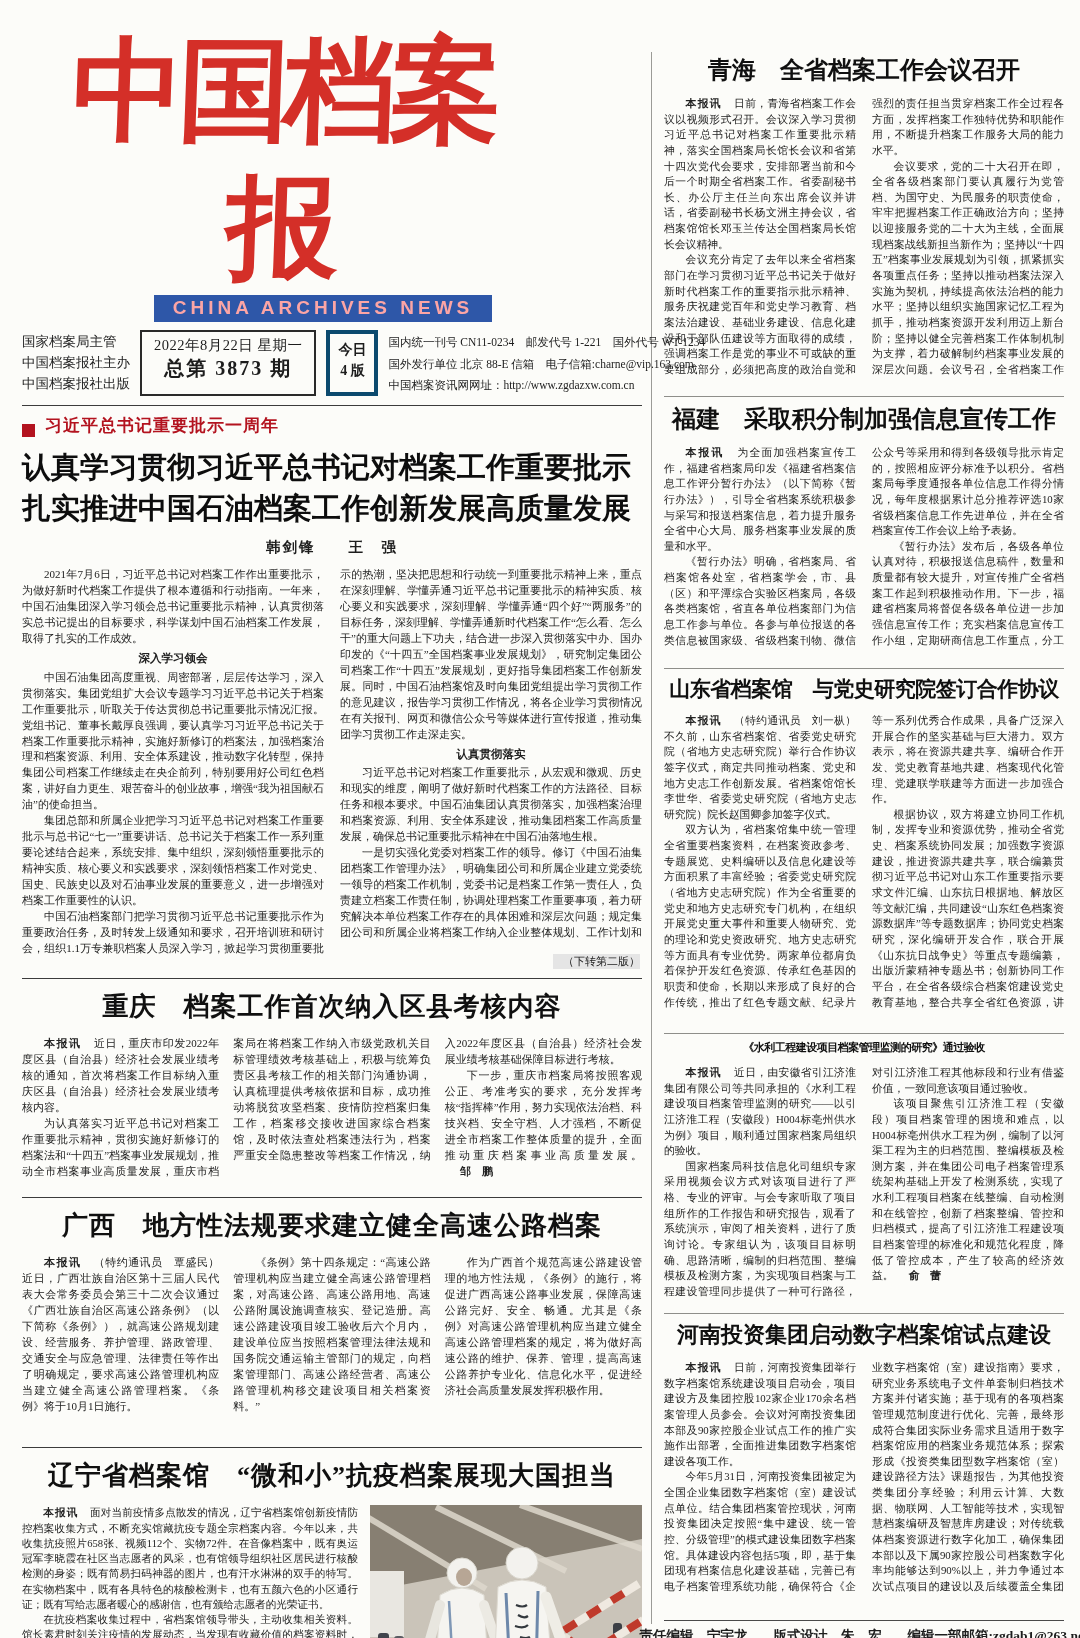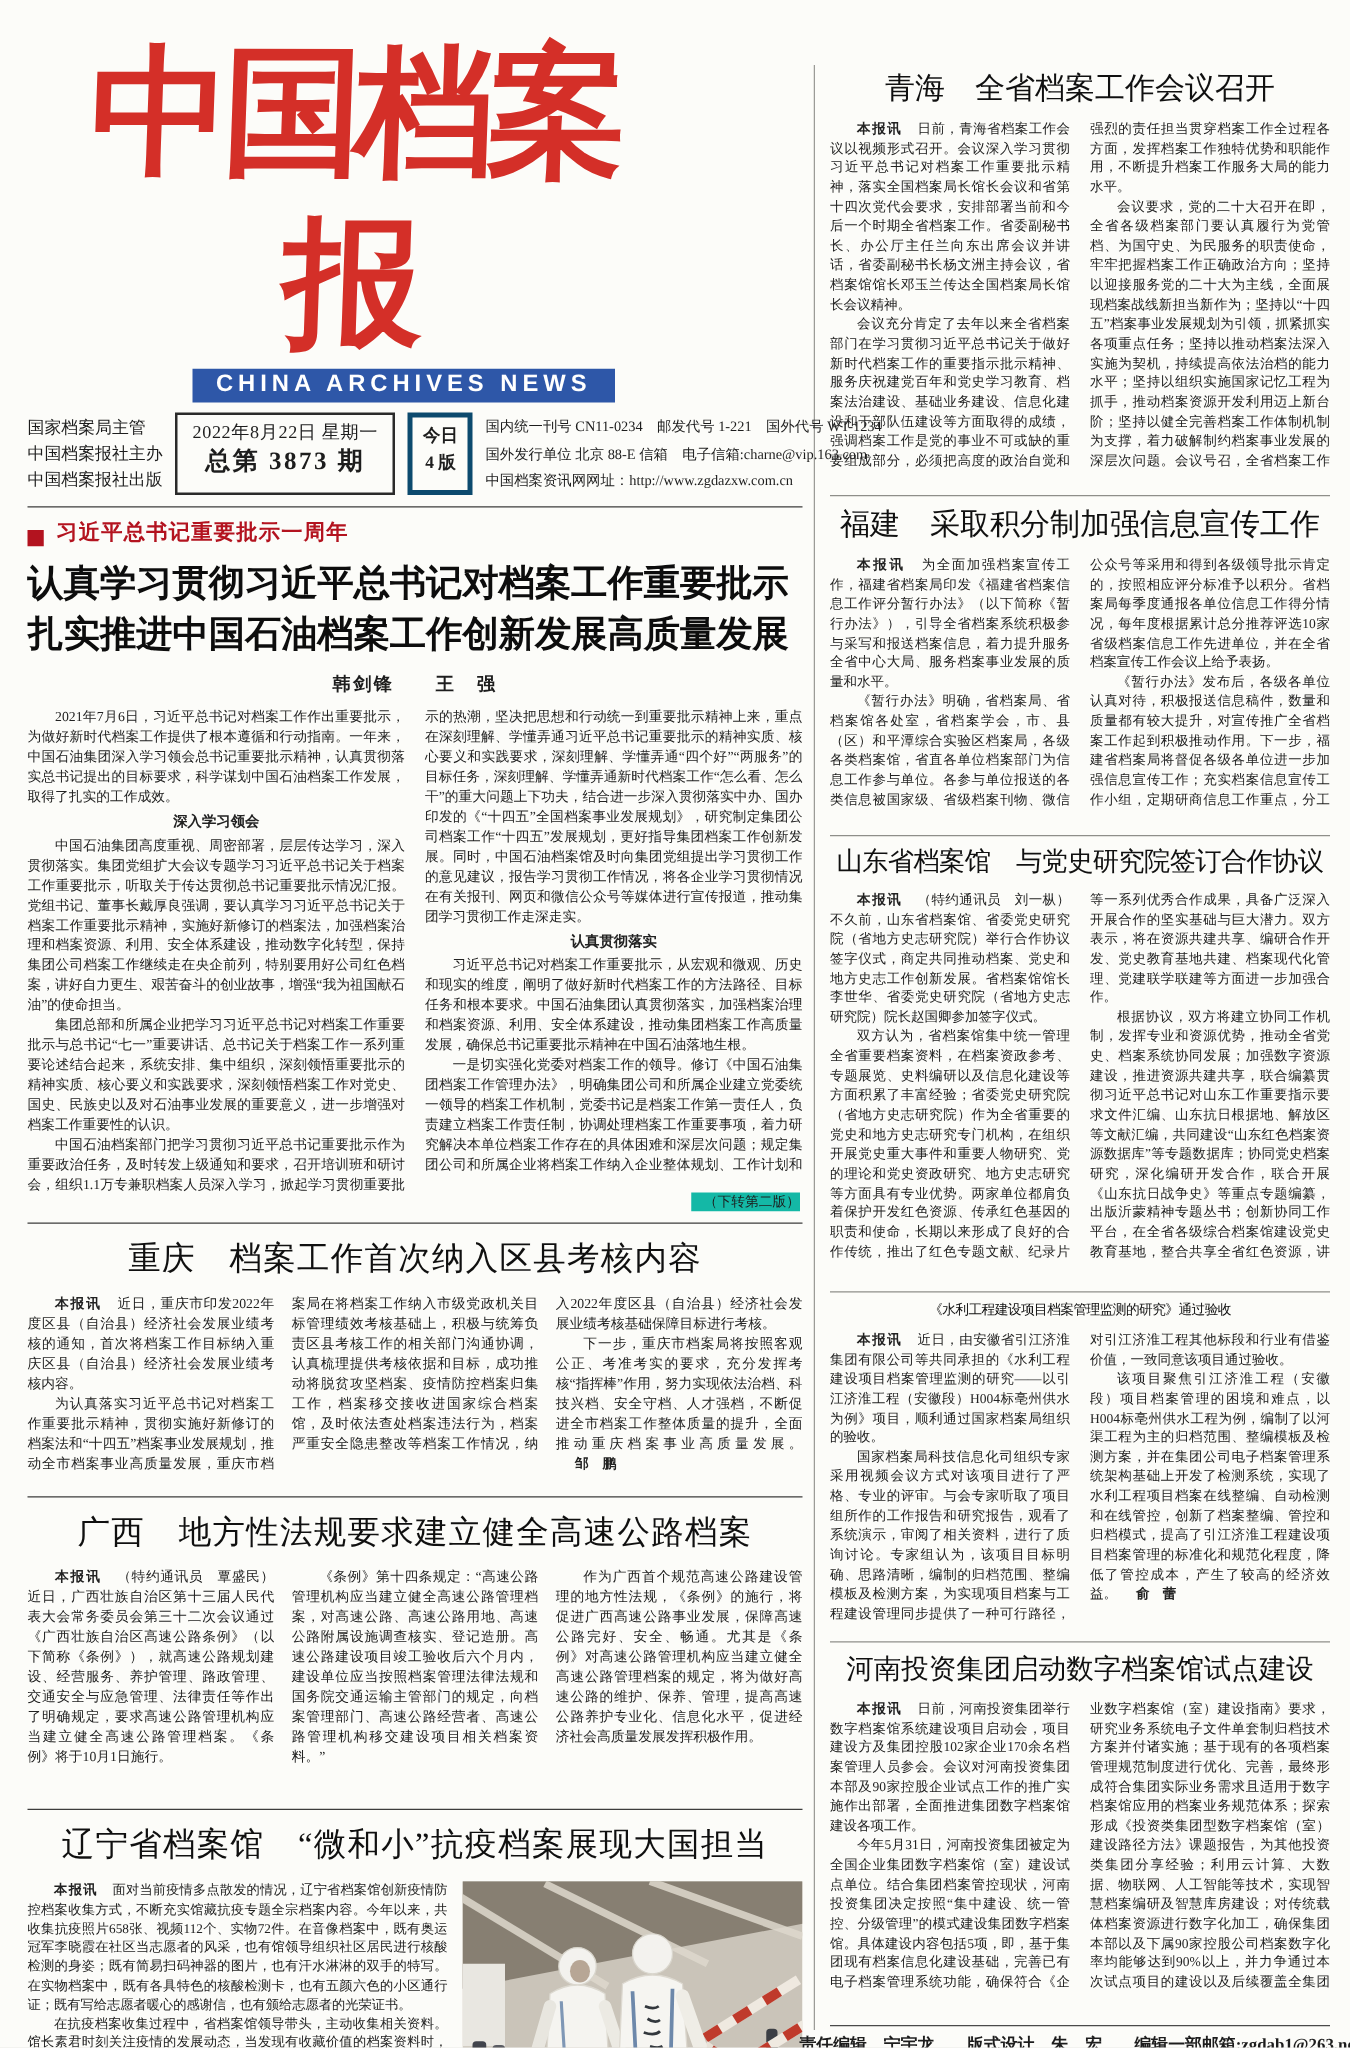--- a/index.html
+++ b/index.html
@@ -6,34 +6,34 @@
   body{background:#d9d9d6;font-family:"Liberation Serif","DejaVu Serif",serif}
   .page{position:relative;width:1080px;height:1638px;margin:0 auto;background:#fcfcf9;color:#1d1d1d;overflow:hidden}
   .vdiv{position:absolute;left:651px;top:52px;bottom:14px;width:1px;background:#9b9b97}
   .col-left{position:absolute;left:22px;top:22px;width:620px}
   .col-right{position:absolute;left:664px;top:48px;width:400px}
 
   
   .masthead-title{width:520px;text-align:center;font-family:"DejaVu Serif","Liberation Serif",serif;
     font-weight:bold;color:var(--masthead-red,#d42f28);font-size:112px;line-height:1.22;letter-spacing:-6px;
     transform:skewX(-2deg)}
-  .banner{width:338px;margin:0 0 0 132px;background:var(--banner-blue,#2e57a8);color:#ffffff;text-align:center;
+  .banner{width:338px;margin:0 0 0 132px;background:var(--banner-blue,#2e57a8);color:#fca5a5;text-align:center;
     font-family:"Liberation Sans","DejaVu Sans",sans-serif;font-weight:bold;font-size:19px;letter-spacing:4px;padding:2px 0 3px}
   .mast-info{display:flex;align-items:stretch;gap:10px;margin-top:8px}
   .pub-lines{font-size:13.5px;font-weight:400;line-height:1.55;white-space:nowrap;padding-top:2px}
   .date-box{border:2px solid #2a2a2a;padding:4px 12px 2px;text-align:center;white-space:nowrap}
   .date-box .d1{font-size:14.5px;letter-spacing:.5px}
   .date-box .d2{font-size:20px;font-weight:bold;letter-spacing:2px}
   .ed-box{border:4px solid #0c4a6e;padding:5px 8px 2px;text-align:center;font-size:14px;font-weight:600;line-height:1.5;white-space:nowrap}
   .issue-info{font-size:11.5px;line-height:1.85;white-space:nowrap;padding-top:2px}
   .rule{border:none;border-top:1.5px solid #3c3c3c;margin:9px 0 7px}
   .rule-light{border:none;border-top:1px solid #8e8e8a;margin:8px 0 6px}
 
   
-  .art-h{text-align:center;font-weight:normal;color:#101010}
+  .art-h{text-align:center;font-weight:bold;color:#101010}
   .h-left{font-size:26px;letter-spacing:1px;margin:10px 0 12px}
   .h-right{font-size:24px;margin:6px 0 10px}
   .h-right.sz21{font-size:21px;letter-spacing:-.5px}
   .h-right.sz17{font-size:11px;letter-spacing:-.5px}
   .h-right.sz22{font-size:22px}
   .body{text-align:justify;font-size:11px;line-height:1.45;color:#222}
   .body p{margin:0;text-indent:2em}
   .body .subhead{text-align:center;text-indent:0;font-weight:bold;font-size:11.5px;margin:3px 0}
   .news-lead{letter-spacing:1px}
   .sign{font-weight:bold;margin-left:1.4em;white-space:nowrap}
@@ -41,21 +41,21 @@
   .cols3{column-count:3;column-gap:14px;column-fill:auto;overflow:hidden}
 
   
   .kicker{display:flex;align-items:flex-end;gap:10px;margin:8px 0 10px}
   .kicker-sq{width:13px;height:13px;background:var(--kicker-red,#a81120);flex:0 0 auto}
   .kicker-txt{color:var(--kicker-red,#b3131f);font-weight:bold;font-size:17px;letter-spacing:1px}
   .lead-h{text-align:left;font-weight:bold;font-size:29px;line-height:1.42;color:#0d0d0d}
   .lead-by{text-align:center;font-weight:bold;font-size:14.5px;letter-spacing:2px;margin:9px 0 10px}
   .bodywrap{position:relative}
   .lead-body{height:402px}
-  .turn-note{position:absolute;right:2px;bottom:0;background:#14b8a6;font-size:11px;padding-left:10px}
+  .turn-note{position:absolute;right:2px;bottom:0;background:#e5e5e5;font-size:11px;padding-left:10px}
 
   
   .ln-wrap{display:flex;gap:12px}
   .ln-text{width:336px;height:312px;overflow:hidden;font-size:10.6px;line-height:1.44}
   .ln-photo{width:272px}
 
   
   .r-body{font-size:10.8px;line-height:1.45}
   .qh-body{height:292px}
   .fj-body{height:215px}

